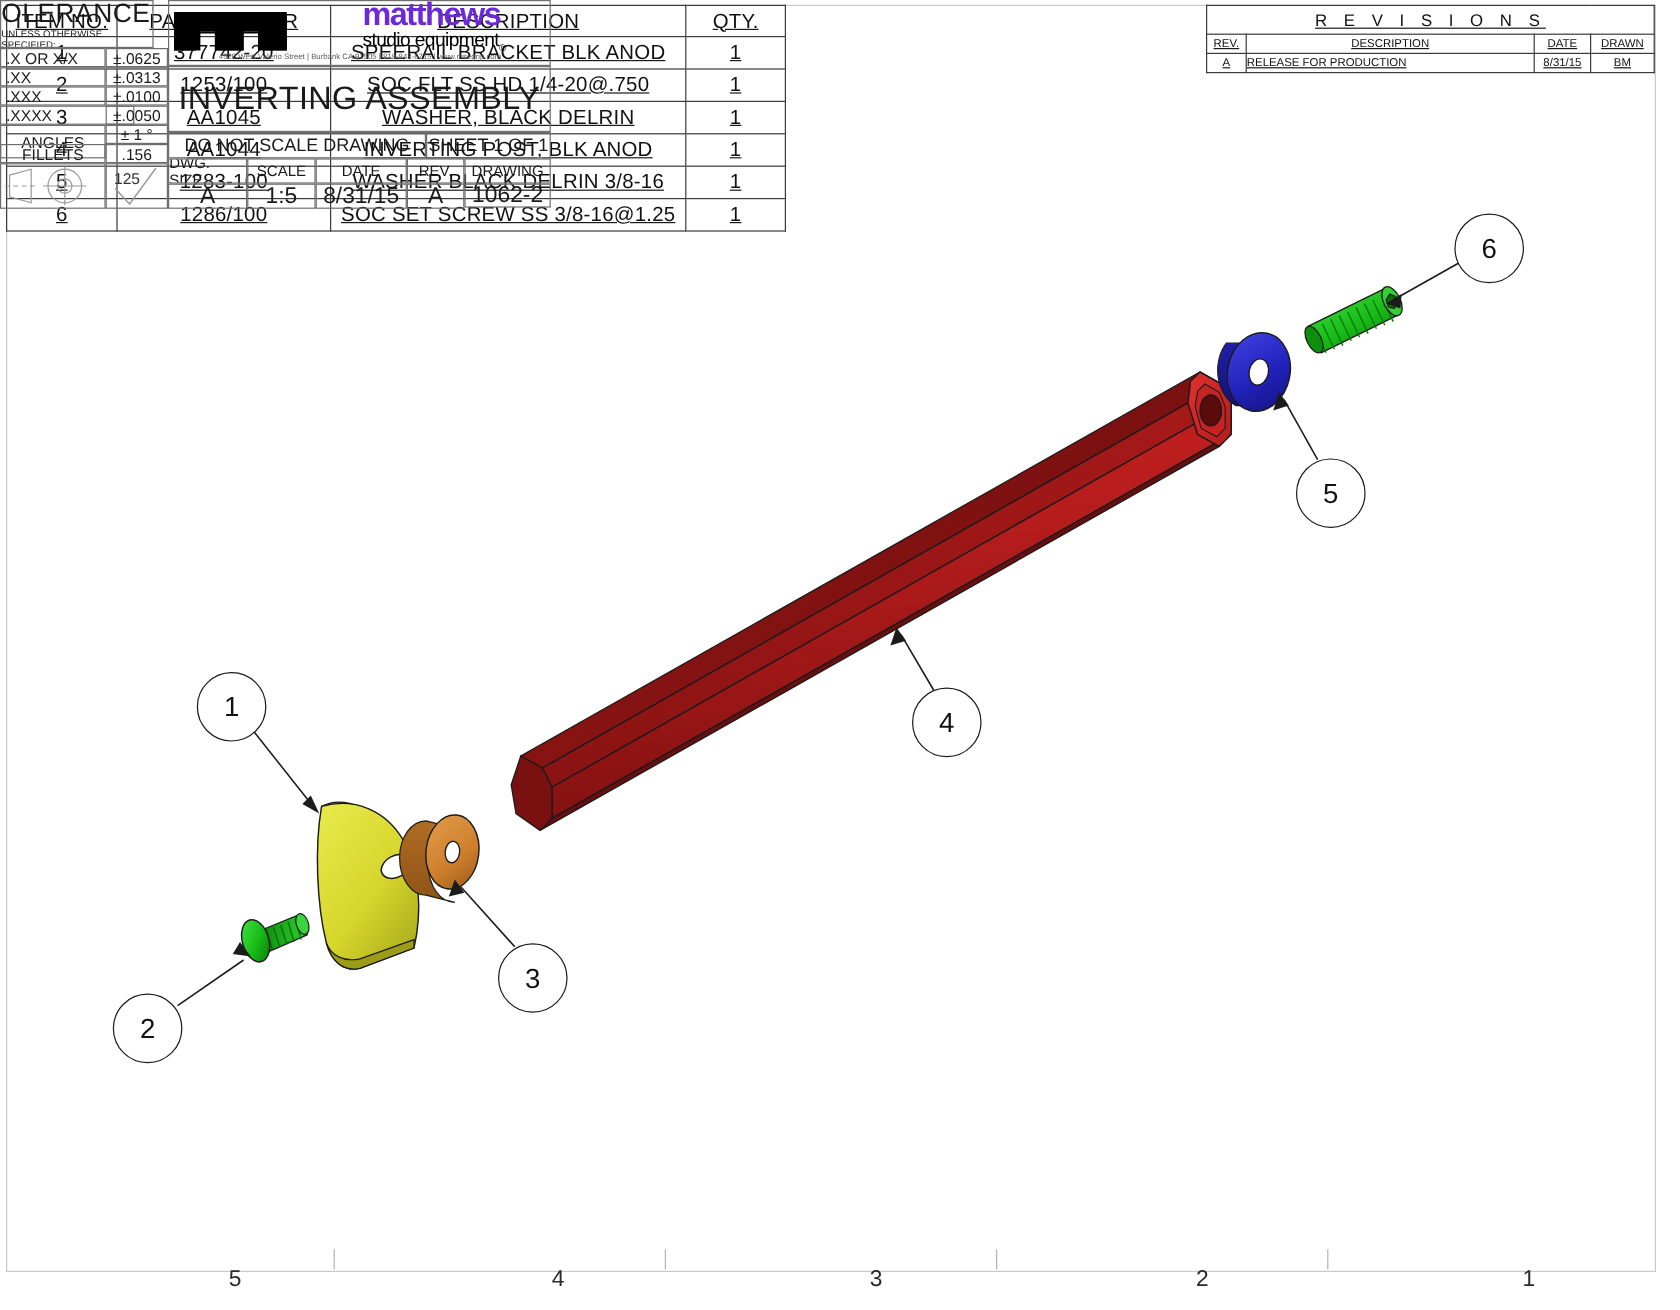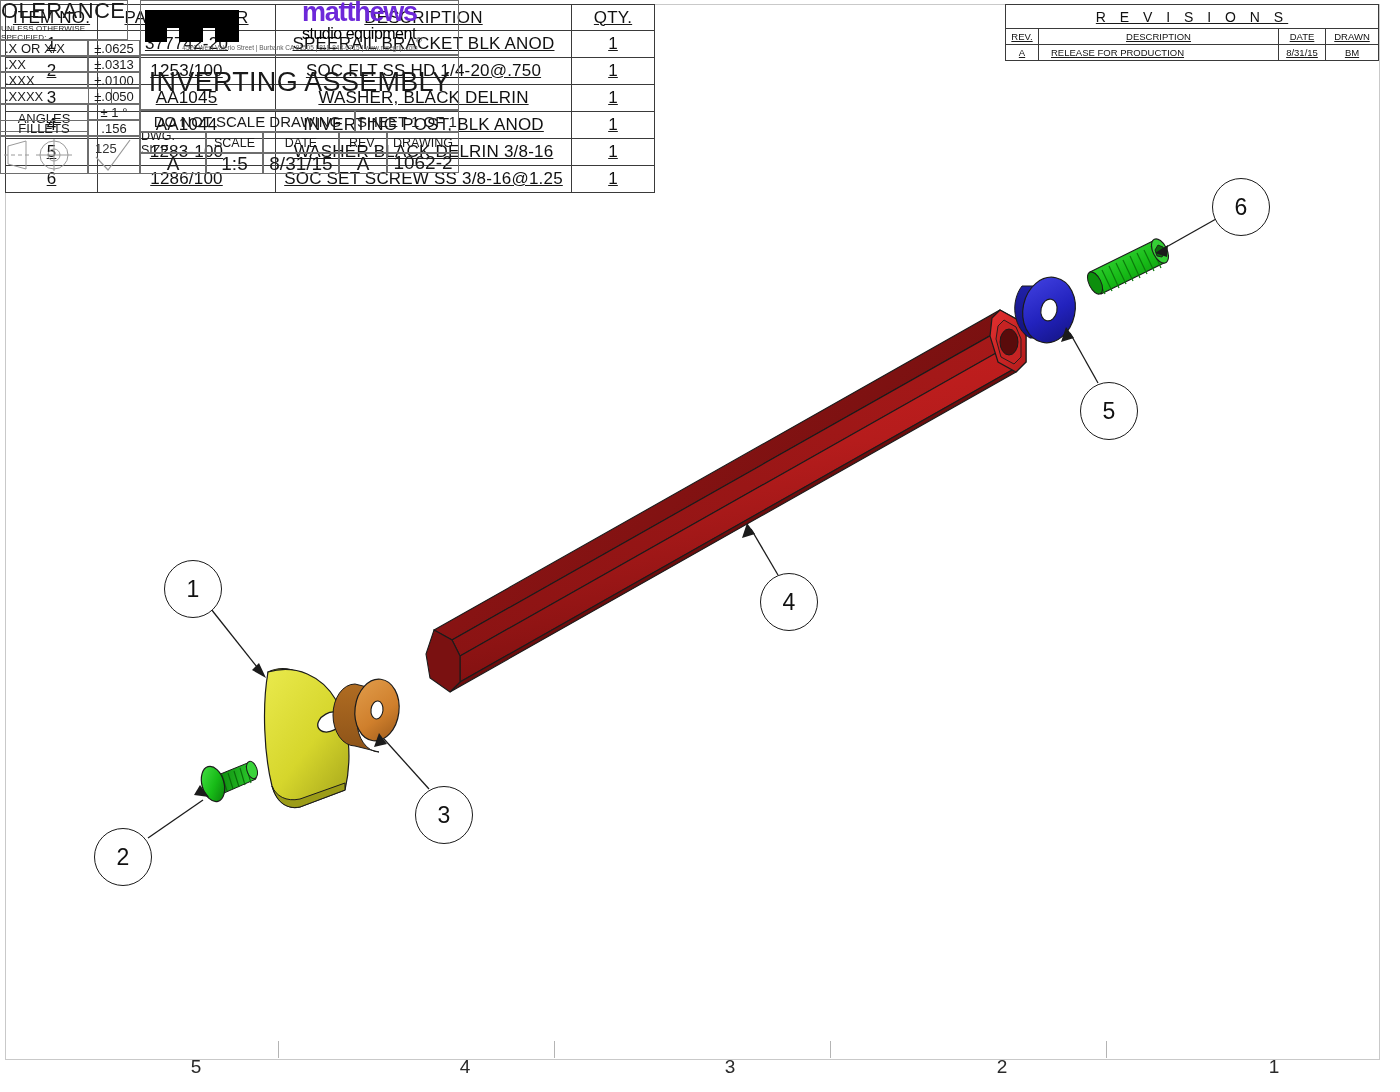--- a/index.html
+++ b/index.html
@@ -17,21 +17,21 @@
   
   #bom{left:5px;top:4px;width:649px;}
   #bom td{height:26px;font-size:17px;letter-spacing:.2px;}
   #bom .hdr td{height:25px;font-size:17px;}
 
   
   #revs{left:1005px;top:4px;width:373px;}
   #revs td{height:15px;font-size:9.5px;}
   #revs .rtitle{height:23px;font-size:14px;letter-spacing:5px;}
   #revs .rbody{height:15px;font-size:10px;}
-  #revs .rdesc{text-align:left;padding-left:12px;}
+  #revs .rdesc{text-align:left;}
 
   
   #frame{left:5px;top:4px;width:1373px;height:1054px;
          border:1.4px solid #c9c9c9;pointer-events:none;}
 
   
   .zone{position:absolute;bottom:14px;font-size:19px;color:#2a2a2a;
         text-align:center;width:40px;}
   .ztick{position:absolute;bottom:34px;width:1px;height:17px;background:#b4b4b4;}
 

